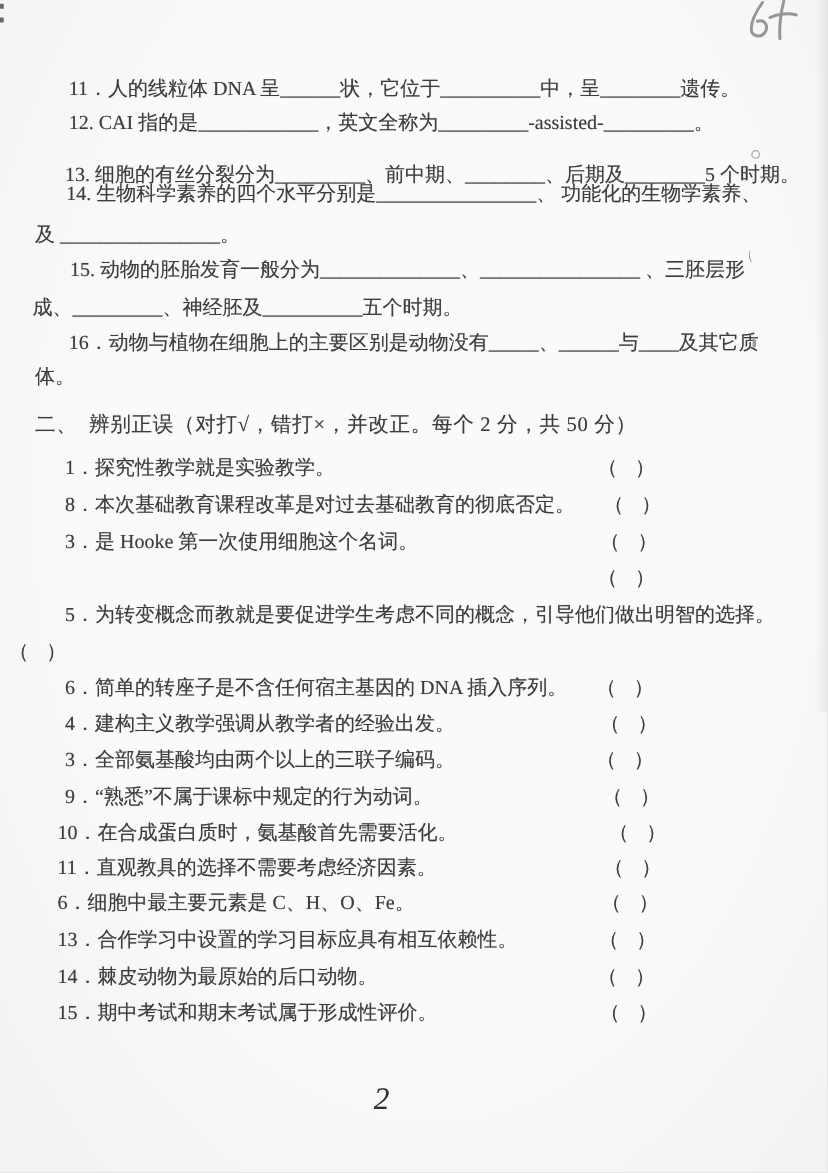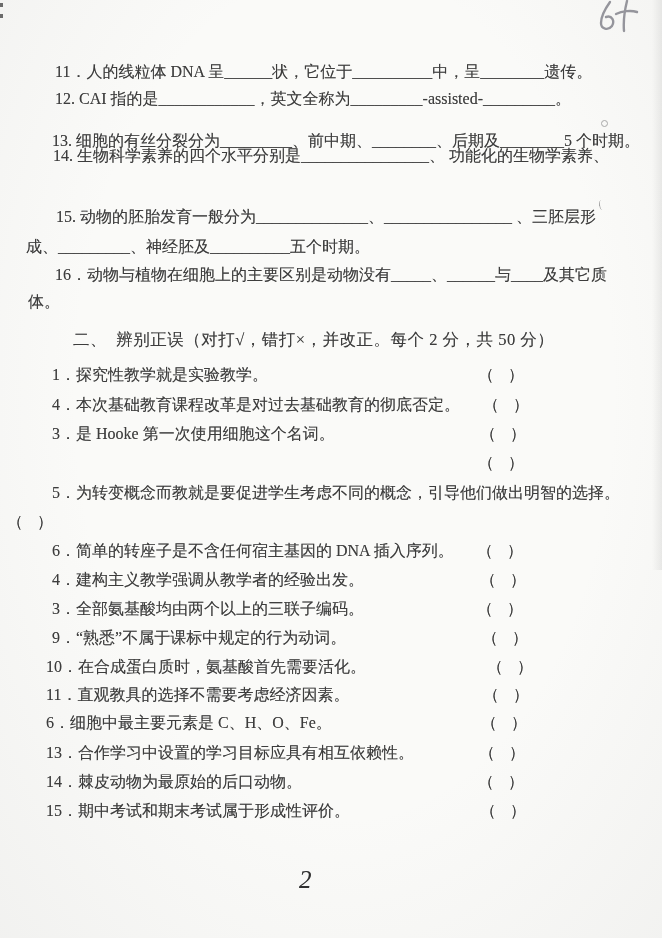--- a/index.html
+++ b/index.html
@@ -13,21 +13,21 @@
     font-family:Liberation Serif, serif;
     color:#3d3d3d;
   }
   .line, .tf-text, .tf-mark, .heading {
     position:absolute;
     font-size:16px;
     line-height:19px;
     white-space:pre;
     text-shadow:0 0 0.6px rgba(85,85,85,0.55);
   }
-  .heading { font-size:16.5px; letter-spacing:0.5px;margin-left:45px; }
+  .heading { font-size:16.5px; letter-spacing:0.5px; }
   .tf-mark { letter-spacing:-1px; }
   .page-number {
     position:absolute; left:299px; top:866px;
     font-size:25px; font-style:italic; color:#2f2f2f;
     text-shadow:0 0 0.5px rgba(90,90,90,0.5);
   }
   .hw-mark { position:absolute; left:594px; top:0; }
   .edge-shade {
     position:absolute; top:0; right:0; width:10px; height:570px;
     background:linear-gradient(to right, rgba(140,140,140,0), rgba(135,135,135,0.25));
@@ -49,31 +49,32 @@
       <path d="M 16,2 C 11,9 7,17 7,23 C 7,29 14,31 18,26 C 21,21 18,15 12,17"></path>
       <path d="M 33,1 C 31,9 29,19 30,31"></path>
       <path d="M 22,14 C 28,11 37,10 43,12"></path>
     </g>
   </svg>
 
   <div class="line" style="left:55px; top:62px">11．人的线粒体 DNA 呈______状，它位于__________中，呈________遗传。</div>
   <div class="line" style="left:55px; top:89px">12. CAI 指的是____________，英文全称为_________-assisted-_________。</div>
   <div class="line" style="left:52px; top:131px">13. 细胞的有丝分裂分为_________、前中期、________、后期及________5 个时期。</div>
   <div class="line" style="left:53px; top:146px">14. 生物科学素养的四个水平分别是________________、 功能化的生物学素养、</div>
+  <div class="line" style="left:28px; top:179px">及 ________________。</div>
   <div class="line" style="left:56px; top:207px">15. 动物的胚胎发育一般分为______________、________________ 、三胚层形</div>
   <div class="line" style="left:26px; top:237px">成、_________、神经胚及__________五个时期。</div>
   <div class="line" style="left:55px; top:265px">16．动物与植物在细胞上的主要区别是动物没有_____、______与____及其它质</div>
   <div class="line" style="left:28px; top:292px">体。</div>
 
   <div class="heading" style="left:28px; top:330px">二、  辨别正误（对打√，错打×，并改正。每个 2 分，共 50 分）</div>
 
   <span class="tf-text" style="left:52px; top:365px">1．探究性教学就是实验教学。</span>
   <span class="tf-mark" style="left:478px; top:365px">（　）</span>
 
-  <span class="tf-text" style="left:52px; top:395px">4．本次基础教育课程改革是对过去基础教育的彻底否定。</span>
+  <span class="tf-text" style="left:52px; top:395px">8．本次基础教育课程改革是对过去基础教育的彻底否定。</span>
   <span class="tf-mark" style="left:483px; top:395px">（　）</span>
 
   <span class="tf-text" style="left:52px; top:424px">3．是 Hooke 第一次使用细胞这个名词。</span>
   <span class="tf-mark" style="left:480px; top:424px">（　）</span>
 
   <span class="tf-mark" style="left:478px; top:453px">（　）</span>
 
   <span class="tf-text" style="left:52px; top:483px">5．为转变概念而教就是要促进学生考虑不同的概念，引导他们做出明智的选择。</span>
   <span class="tf-mark" style="left:7px;  top:512px">（　）</span>
 

